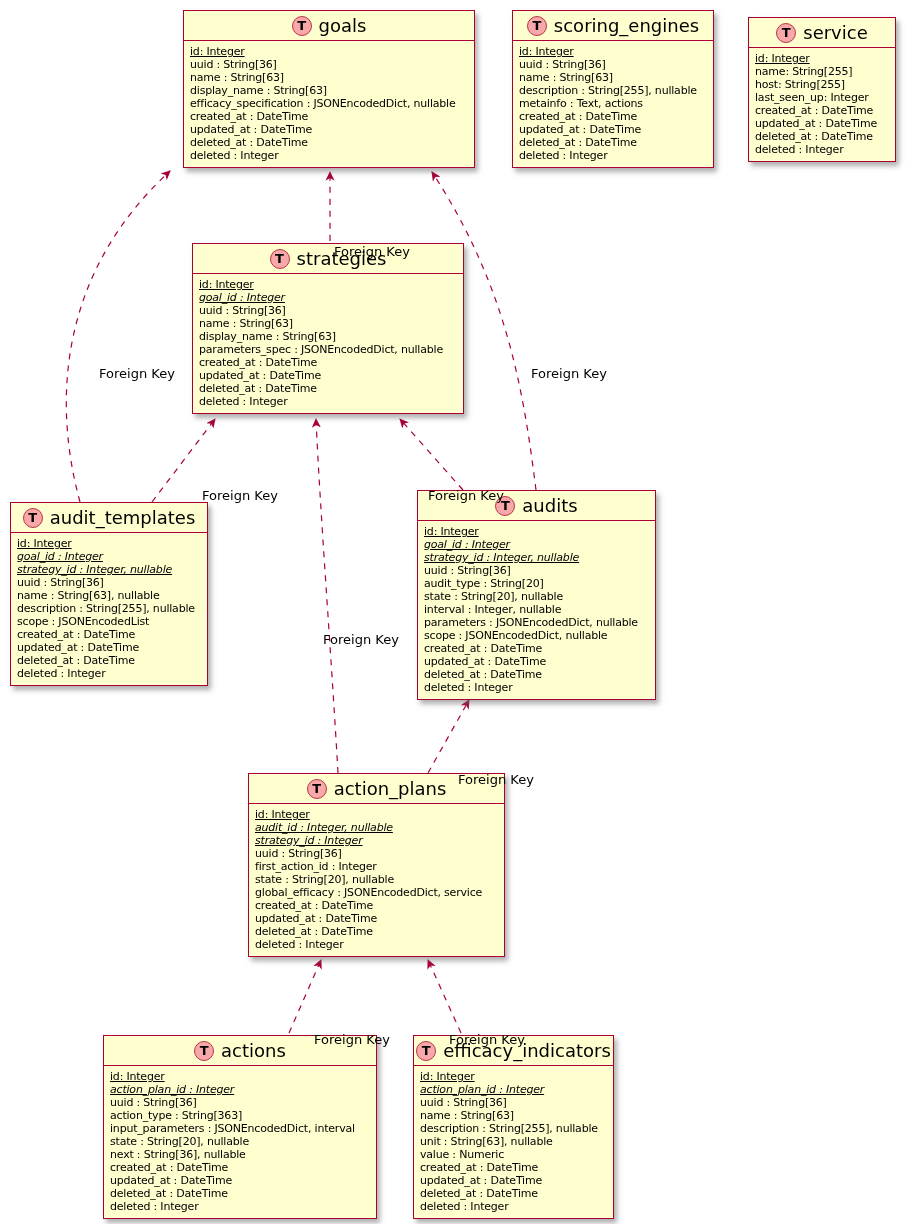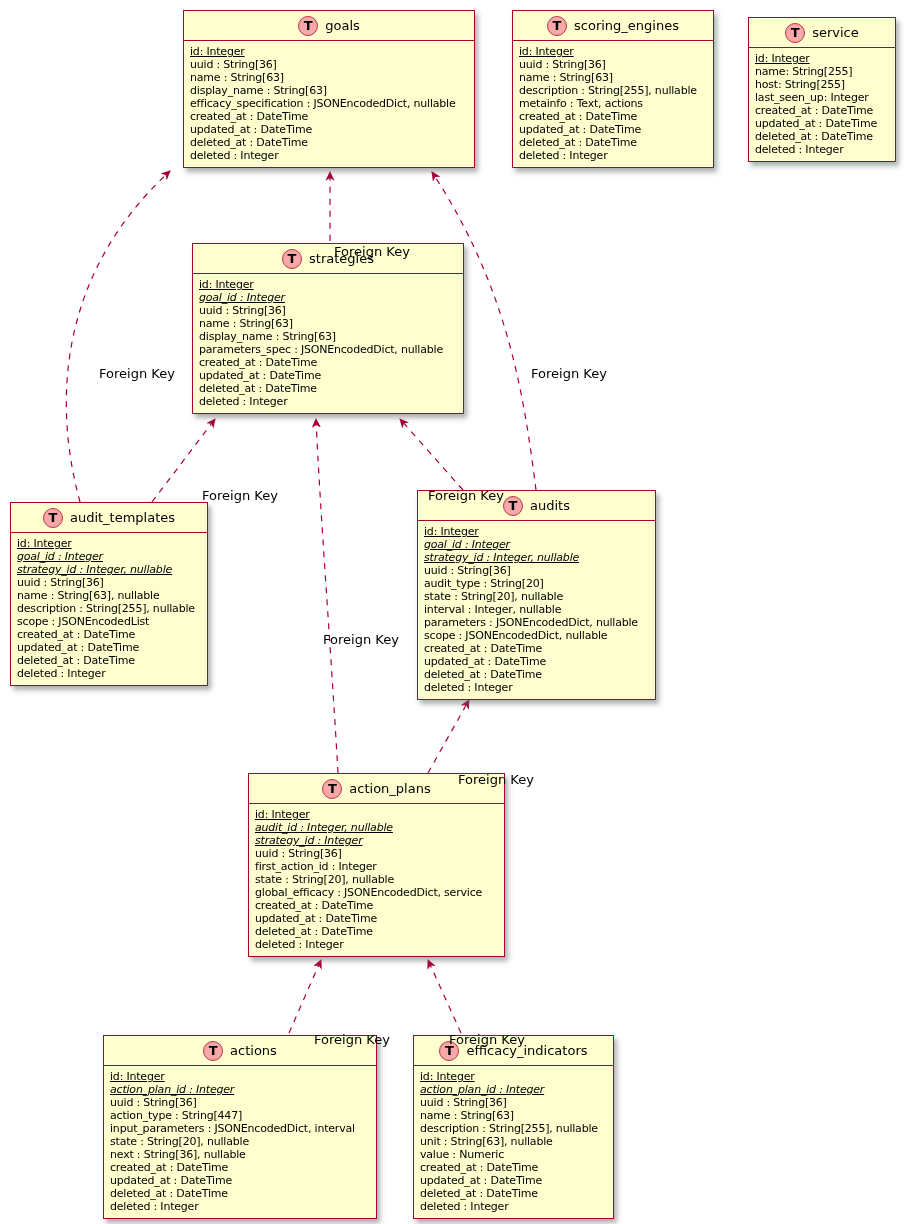--- a/index.html
+++ b/index.html
@@ -2,21 +2,21 @@
 <html><head>
 <meta charset="utf-8">
 <style>
   html,body{margin:0;padding:0;background:#ffffff;}
   body{width:907px;height:1224px;position:relative;font-family:"DejaVu Sans",sans-serif;color:#000;}
   #diagram{position:absolute;left:0;top:0;width:907px;height:1224px;}
   #rel-svg{position:absolute;left:0;top:0;z-index:1;}
   .tbl{position:absolute;background:#FEFECE;border:1.5px solid #A80036;box-shadow:3px 4px 5px rgba(110,110,110,.55);z-index:2;box-sizing:border-box;}
   .tbl-header{display:flex;align-items:center;justify-content:center;gap:7px;height:29px;border-bottom:1.5px solid #A80036;padding:0 8px;}
   .spot{width:20px;height:20px;border-radius:50%;background:#F8A8A8;border:1.5px solid #B5374A;display:flex;align-items:center;justify-content:center;font-weight:bold;font-size:13px;line-height:20px;flex:0 0 auto;box-sizing:border-box;}
-  .tbl-name{font-size:13px;white-space:nowrap;}
+  .tbl-name{font-size:18px;white-space:nowrap;}
   .attrs{padding:4px 5px 5px 6px;}
   .attr{font-size:11px;line-height:13px;white-space:nowrap;letter-spacing:-0.2px;}
   .attr.pk{text-decoration:underline;}
   .attr.fk{text-decoration:underline;font-style:italic;}
   .rel-label{position:absolute;font-size:13px;transform:translateY(-50%);white-space:nowrap;z-index:3;margin-top:47px;}
 </style>
 </head>
 <body>
 
 <div id="diagram">
@@ -174,21 +174,21 @@
     </div>
     <div class="tbl" style="left: 103px; top: 1035px; width: 274px; background: rgb(254, 254, 206); border-color: rgb(168, 0, 54);">
       <div class="tbl-header" style="border-color: rgb(168, 0, 54);">
         <span class="spot" style="background: rgb(248, 168, 168); border-color: rgb(181, 55, 74);">T</span>
         <span class="tbl-name">actions</span>
       </div>
       <div class="attrs">
         <div class="attr pk">id: Integer</div>
         <div class="attr fk">action_plan_id : Integer</div>
         <div class="attr plain">uuid : String[36]</div>
-        <div class="attr plain">action_type : String[447]</div>
+        <div class="attr plain">action_type : String[363]</div>
         <div class="attr plain">input_parameters : JSONEncodedDict, interval</div>
         <div class="attr plain">state : String[20], nullable</div>
         <div class="attr plain">next : String[36], nullable</div>
         <div class="attr plain">created_at : DateTime</div>
         <div class="attr plain">updated_at : DateTime</div>
         <div class="attr plain">deleted_at : DateTime</div>
         <div class="attr plain">deleted : Integer</div>
       </div>
     </div>
     <div class="tbl" style="left: 413px; top: 1035px; width: 201px; background: rgb(254, 254, 206); border-color: rgb(168, 0, 54);">

